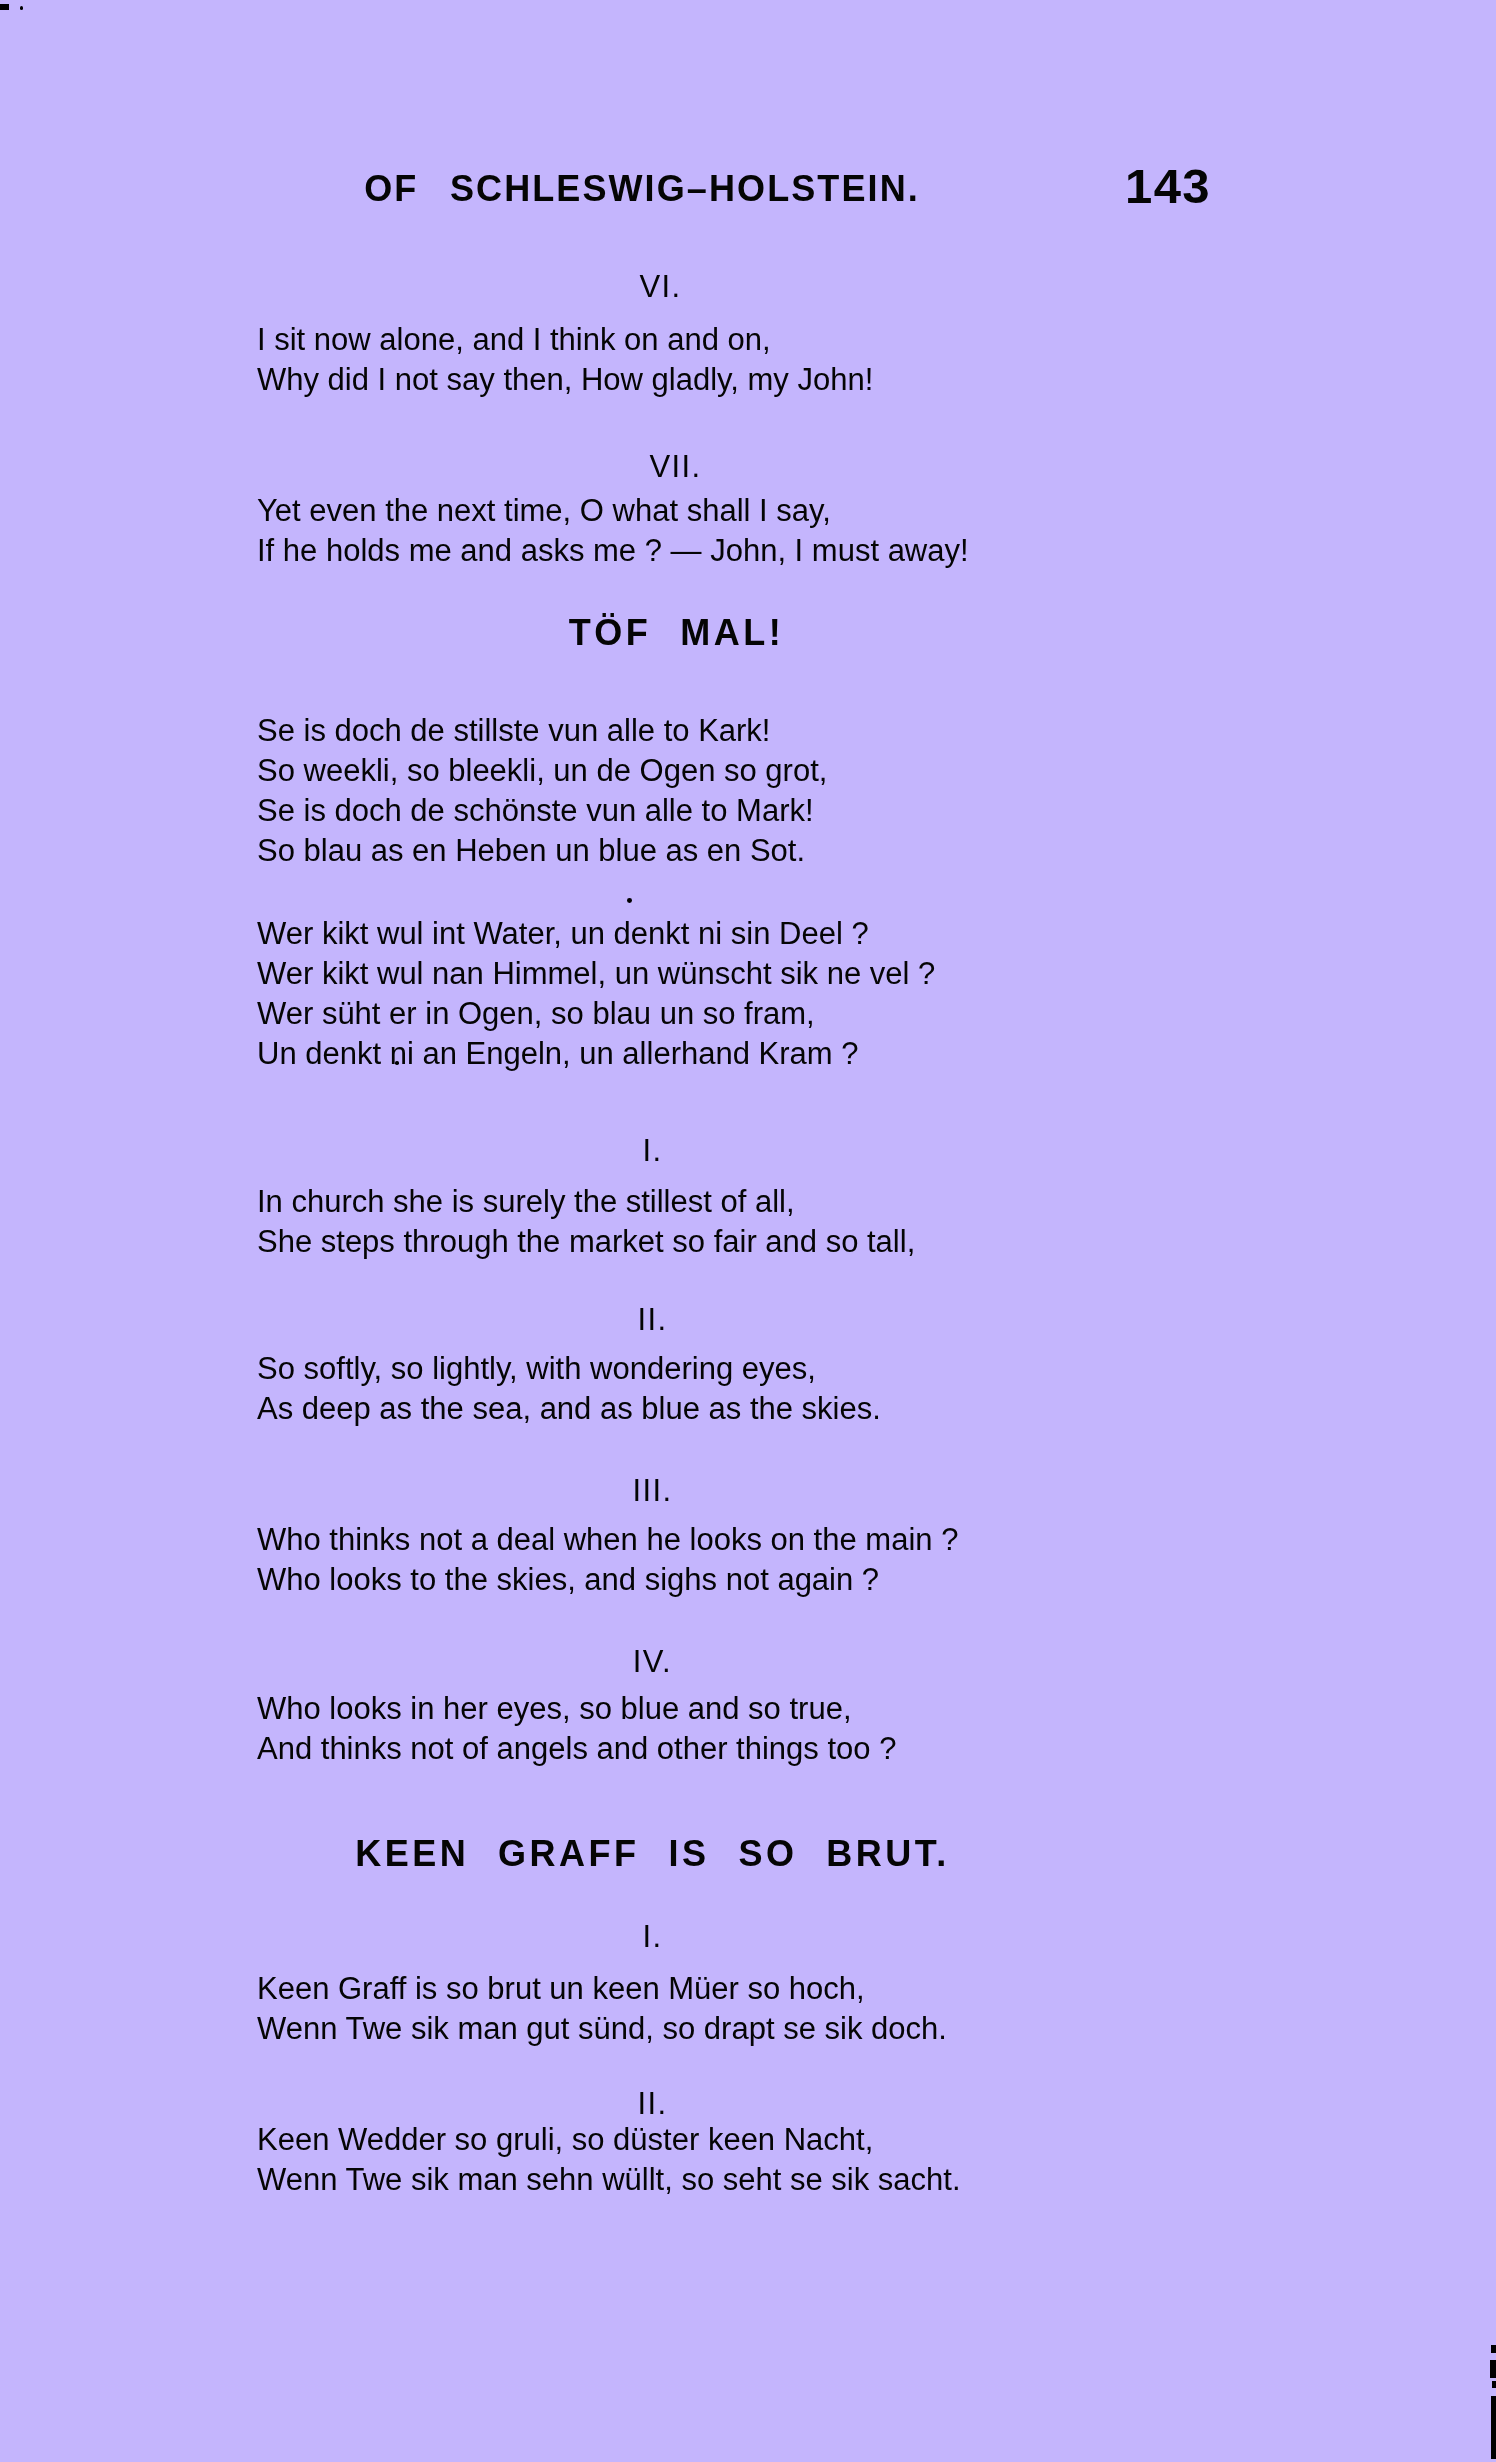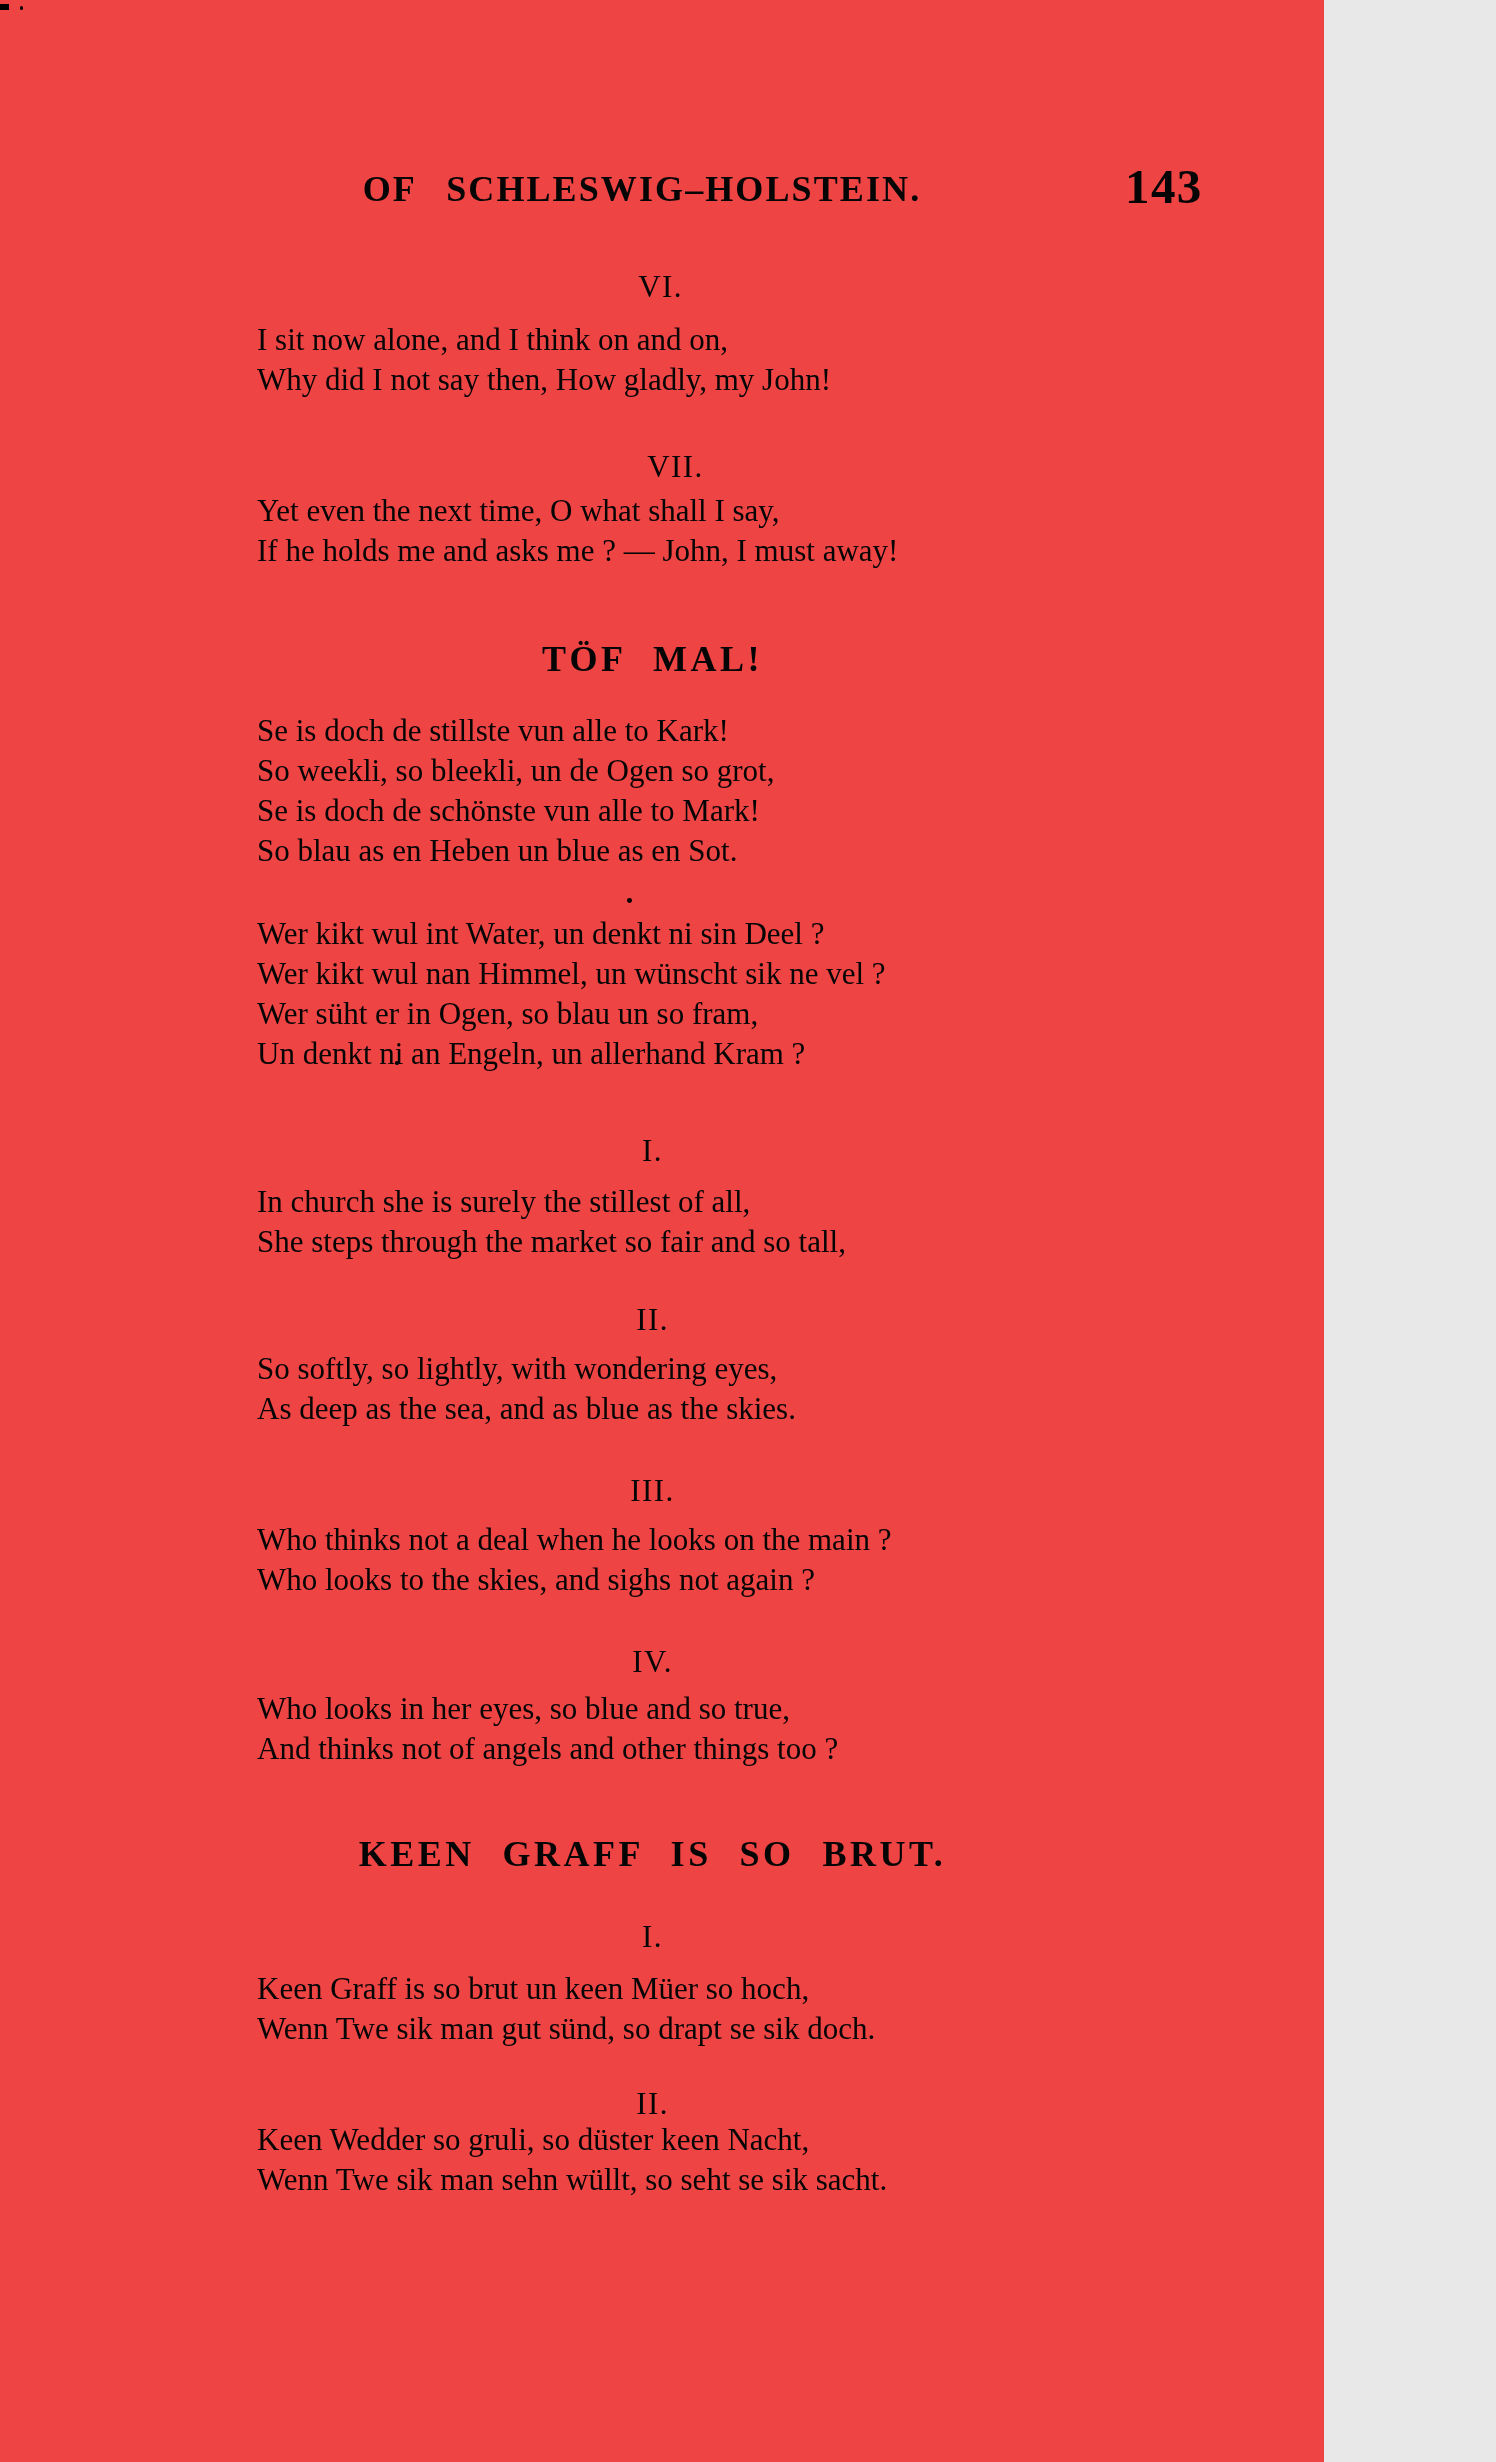--- a/index.html
+++ b/index.html
@@ -1,20 +1,20 @@
 <!DOCTYPE html>
 <html style="font-size:11px"><head>
 <meta charset="utf-8">
 <style>
   html,body{margin:0;padding:0;background:#e8e8e8;}
   #page{
     position:relative;
-    width:1324px;height:2462px;
-    background:#ef4444;
-    font-family:Liberation Serif, serif;
+    width:1496px;height:2462px;
+    background:#c4b5fd;
+    font-family:Liberation Sans, sans-serif;
     color:#050505;
     overflow:hidden;
   }
   .running-header{
     position:absolute;top:168px;left:0;width:1284px;
     text-align:center;
     font-size:36px;font-weight:bold;
     letter-spacing:2.1px;word-spacing:19.5px;
     white-space:nowrap;
   }
@@ -42,21 +42,21 @@
     white-space:nowrap;
   }
   .speck{position:absolute;background:#000;}
   .round{border-radius:50%;}
 
   
   #num-vi   {top:267px;padding-left:8px;}
   #st-vi    {top:320px;}
   #num-vii  {top:447px;margin-left:23px;}
   #st-vii   {top:491px;}
-  #title-toef{top:636px;}
+  #title-toef{top:610px;padding-left:24px;}
   #st-k1    {top:711px;}
   #st-k2    {top:914px;}
   #num-e1   {top:1131px;}
   #st-e1    {top:1182px;}
   #num-e2   {top:1300px;}
   #st-e2    {top:1349px;}
   #num-e3   {top:1471px;}
   #st-e3    {top:1520px;}
   #num-e4   {top:1642px;}
   #st-e4    {top:1689px;}

